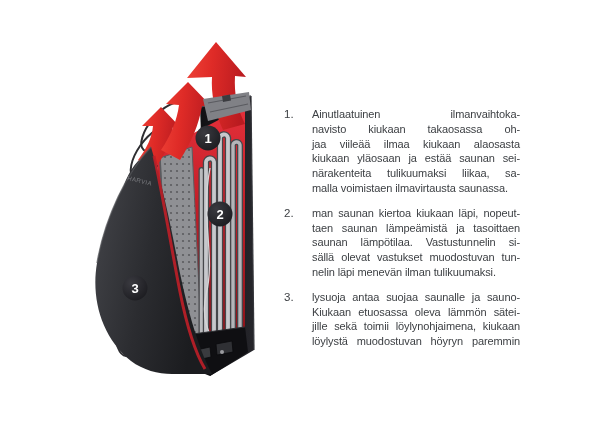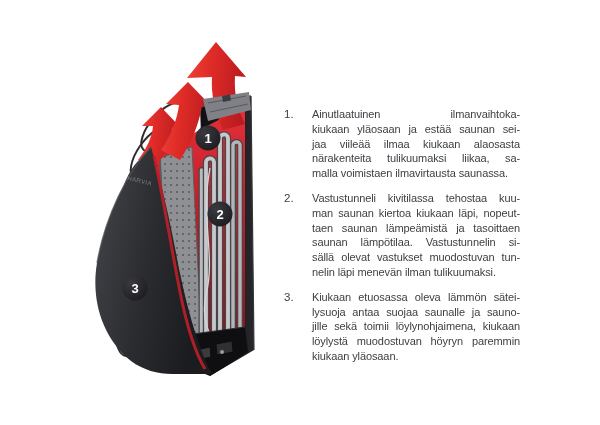--- a/index.html
+++ b/index.html
@@ -172,44 +172,43 @@
       <circle cx="135" cy="288" r="12.5" fill="url(#gBadge)"></circle>
       <text x="135" y="292.5" text-anchor="middle" font-size="13" font-weight="bold" fill="#ffffff" font-family="Liberation Sans, sans-serif">3</text>
     </g>
   </svg>
 
   <div class="features">
     <div class="feat">
       <div class="feat-num">1.</div>
       <div class="feat-text">
           <div class="ln">Ainutlaatuinen ilmanvaihtoka-</div>
+          <div class="ln">navisto kiukaan takaosassa oh-</div>
+          <div class="ln">jaa viileää ilmaa kiukaan alaosasta</div>
           <div class="ln">kiukaan yläosaan ja estää saunan sei-</div>
-          <div class="ln">jaa viileää ilmaa kiukaan alaosasta</div>
           <div class="ln">närakenteita tulikuumaksi liikaa, sa-</div>
           <div class="ln last">malla voimistaen ilmavirtausta saunassa.</div>
         </div>
     </div>
 
     <div class="feat">
       <div class="feat-num">2.</div>
       <div class="feat-text">
-          <div class="ln">Vastustunneli kivitilassa tehostaa kuu-</div>
           <div class="ln">man saunan kiertoa kiukaan läpi, nopeut-</div>
           <div class="ln">taen saunan lämpeämistä ja tasoittaen</div>
           <div class="ln">saunan lämpötilaa. Vastustunnelin si-</div>
           <div class="ln">sällä olevat vastukset muodostuvan tun-</div>
           <div class="ln last">nelin läpi menevän ilman tulikuumaksi.</div>
         </div>
     </div>
 
     <div class="feat">
       <div class="feat-num">3.</div>
       <div class="feat-text">
+          <div class="ln">lysuoja antaa suojaa saunalle ja sauno-</div>
           <div class="ln">Kiukaan etuosassa oleva lämmön sätei-</div>
-          <div class="ln">lysuoja antaa suojaa saunalle ja sauno-</div>
           <div class="ln">jille sekä toimii löylynohjaimena, kiukaan</div>
           <div class="ln">löylystä muodostuvan höyryn paremmin</div>
-          <div class="ln last">kiukaan yläosaan.</div>
         </div>
     </div>
   </div>
 
 </div>
 
 </body></html>

